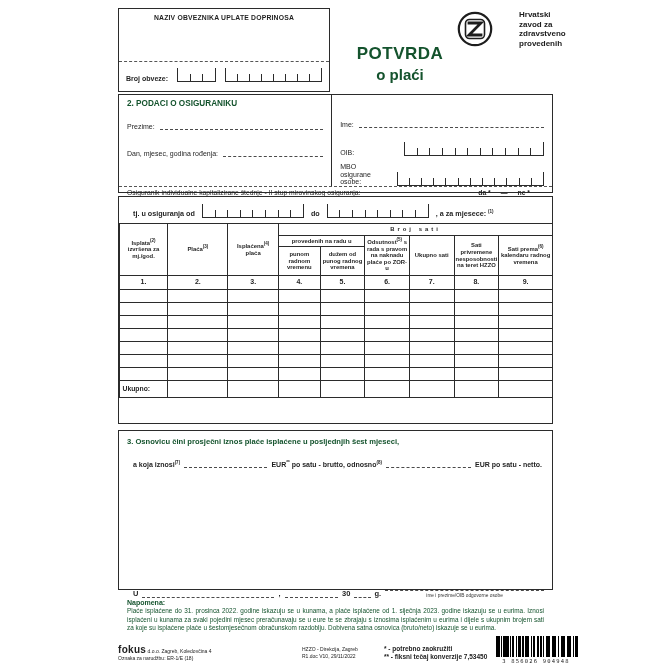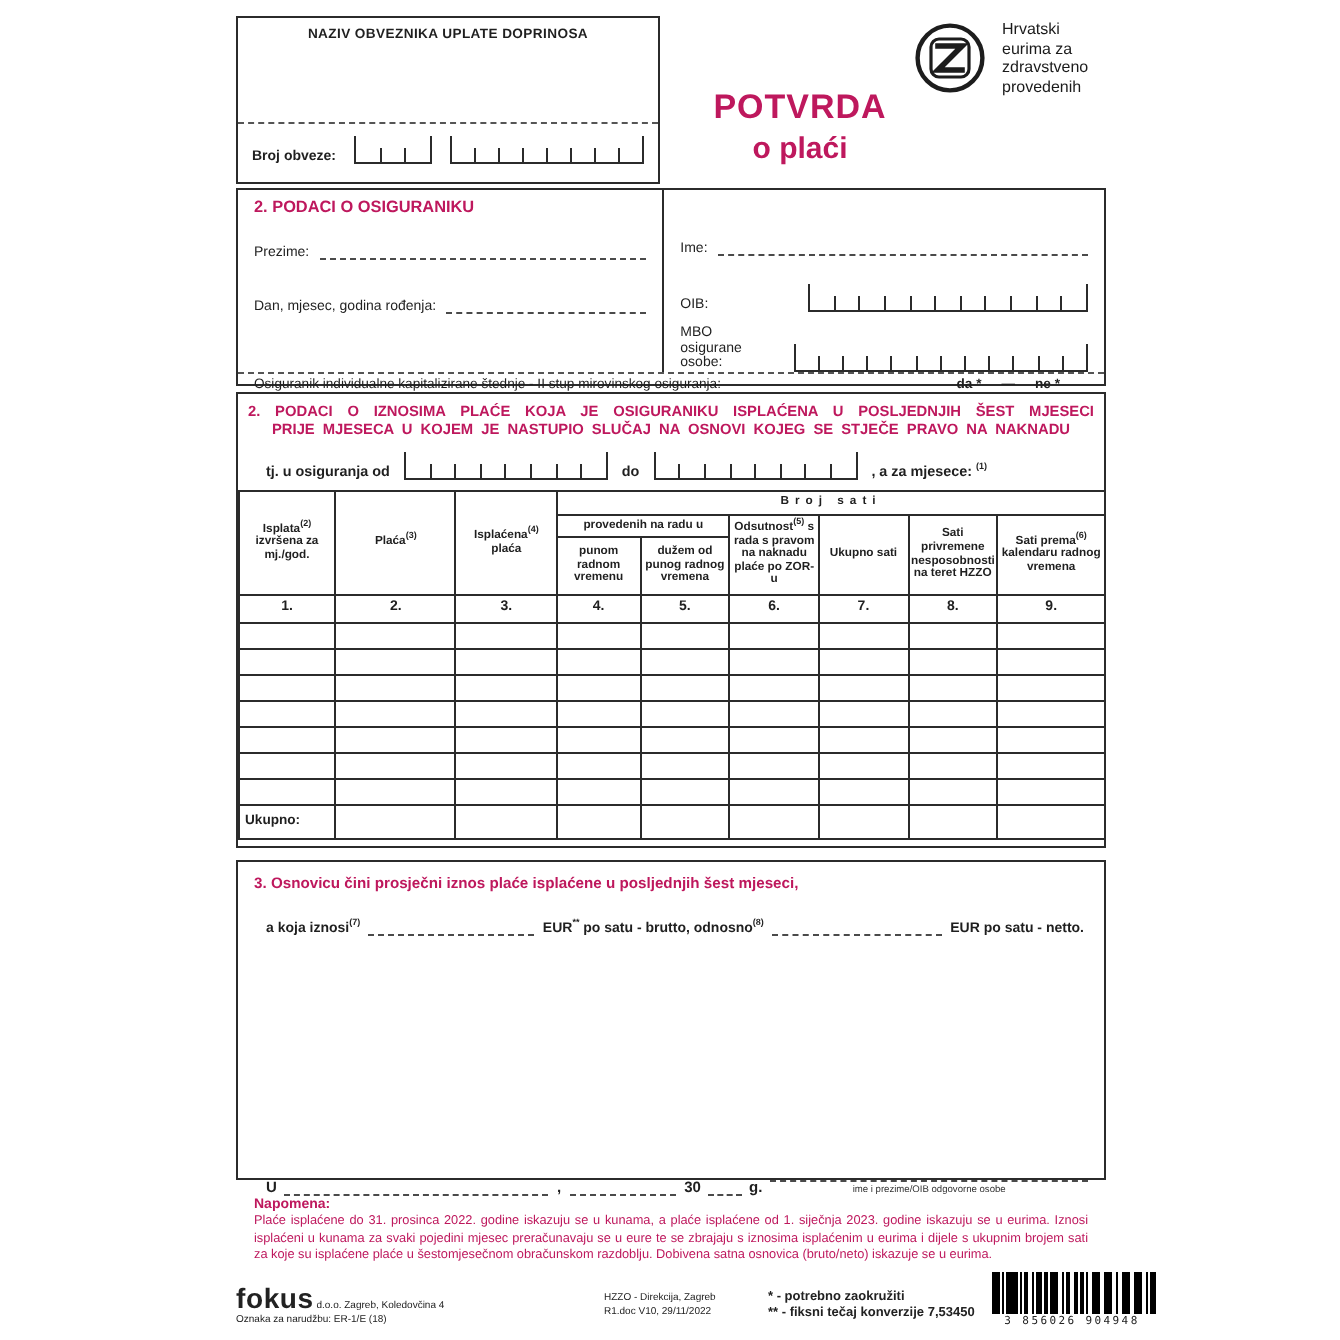--- a/index.html
+++ b/index.html
@@ -1,33 +1,33 @@
 <!DOCTYPE html>
 <html><head>
 <meta charset="utf-8">
 <style>
   html,body{margin:0;padding:0;background:#fff;}
   body{width:670px;height:670px;position:relative;overflow:hidden;
        font-family:"Liberation Sans", sans-serif;color:#1f1f1f;}
   .abs{position:absolute;box-sizing:border-box;}
-  .cyan{color:#be185d;}
+  .cyan{color:#14532d;}
   .b{font-weight:bold;}
   sup{font-size:4.5px;vertical-align:super;line-height:0;}
 
   
   #obveznik-box{left:118px;top:8px;width:212px;height:84px;border:1.6px solid #2b2b2b;
     display:flex;flex-direction:column;}
   #obveznik-box .ttl{font-size:6.8px;font-weight:bold;text-align:center;padding-top:5px;letter-spacing:.2px;}
   #obveznik-box .spacer{flex:1;}
   #obveznik-box .divider{border-top:1.2px dashed #555;margin:0;}
   #broj-obveze-row{display:flex;align-items:flex-end;gap:9px;padding:6px 7px 9px 7px;}
   #broj-obveze-row .lbl{font-size:7px;font-weight:bold;white-space:nowrap;}
 
   #logo{left:456px;top:10px;display:flex;gap:7px;align-items:flex-start;}
-  #logo .txt{font-size:8px;font-weight:normal;line-height:9.5px;color:#1b1b1b;}
+  #logo .txt{font-size:8px;font-weight:bold;line-height:9.5px;color:#1b1b1b;margin-left:18px;}
 
   #form-title{left:338px;top:44px;width:124px;text-align:center;}
   #form-title .l1{font-size:17px;font-weight:bold;letter-spacing:.5px;}
   #form-title .l2{font-size:15px;font-weight:bold;margin-top:2px;text-align:center;}
 
   
   .comb{display:flex;align-items:flex-end;height:13px;
         border-left:1.2px solid #2b2b2b;border-right:1.2px solid #2b2b2b;
         border-bottom:1.2px solid #2b2b2b;}
   .comb span{flex:1;height:7px;border-right:1px solid #2b2b2b;}
@@ -77,21 +77,21 @@
   #signature{width:178px;margin-left:auto;}
   #signature .blank{width:100%;}
   #signature .cap{font-size:4.8px;font-weight:normal;text-align:center;margin-top:1.5px;color:#333;}
   #napomena{position:absolute;left:8px;right:8px;top:168px;}
   #napomena .lab{font-size:7px;font-weight:bold;}
   #napomena .txt{font-size:6.4px;line-height:8.6px;text-align:justify;margin-top:1px;}
 
   
   #footer{left:118px;top:645px;width:460px;height:24px;font-size:5px;color:#222;}
   #fokus-block{left:0;top:1px;width:170px;}
-  #fokus-block .l1 .brand{font-size:14px;font-weight:bold;letter-spacing:.3px;}
+  #fokus-block .l1 .brand{font-size:10px;font-weight:bold;letter-spacing:.3px;}
   #fokus-block .l1{line-height:7px;}
   #hzzo-block{left:184px;top:1px;line-height:6.5px;}
   #notes-block{left:266px;top:0;font-size:6.5px;font-weight:bold;line-height:8px;}
   #barcode-block{left:378px;top:-9px;width:80px;text-align:center;}
   #barcode-bars{height:21px;width:78px;background-color:#fff;
      background-image:
        repeating-linear-gradient(90deg,#000 0 1px,rgba(0,0,0,0) 1px 3px),
        repeating-linear-gradient(90deg,#000 0 2px,rgba(0,0,0,0) 2px 7px),
        repeating-linear-gradient(90deg,#000 0 1px,rgba(0,0,0,0) 1px 5px);
      border-left:2px solid #000;border-right:2px solid #000;}
@@ -127,21 +127,21 @@
 <div id="logo" class="abs">
   <span>
     <svg width="38" height="38" viewBox="0 0 38 38" fill="none" stroke="#1d1d1d">
       <circle cx="19" cy="19" r="16.2" stroke-width="2.2"></circle>
       <rect x="9.5" y="9.5" width="19" height="19" rx="4" stroke-width="1.6"></rect>
       <path d="M13 13 H25 L13 25 H25" stroke-width="2.8" stroke-linecap="square"></path>
     </svg>
   </span>
   <div class="txt">
     <div>Hrvatski</div>
-    <div>eurima za</div>
+    <div>zavod za</div>
     <div>zdravstveno</div>
     <div>provedenih</div>
   </div>
 </div>
 
 <div id="form-title" class="abs cyan">
   <div class="l1">POTVRDA</div>
   <div class="l2">o plaći</div>
 </div>
 
@@ -203,24 +203,20 @@
   </div>
   <div class="stednja">
     <span class="q">Osiguranik individualne kapitalizirane štednje - II stup mirovinskog osiguranja:</span>
     <span class="b">da *</span>
     <span class="b">—</span>
     <span class="b" style="margin-right:14px">ne *</span>
   </div>
 </div>
 
 <div id="sec2" class="abs secbox">
-  <div class="s2-head sec-head cyan">
-    <div>2. PODACI O IZNOSIMA PLAĆE KOJA JE OSIGURANIKU ISPLAĆENA U POSLJEDNJIH ŠEST MJESECI</div>
-    <div>PRIJE MJESECA U KOJEM JE NASTUPIO SLUČAJ NA OSNOVI KOJEG SE STJEČE PRAVO NA NAKNADU</div>
-  </div>
   <div id="razdoblje-row">
     <span>tj. u osiguranja od</span>
     <div class="comb" style="width:100px">
         <span></span>
         <span></span>
         <span></span>
         <span></span>
         <span></span>
         <span></span>
         <span></span>

